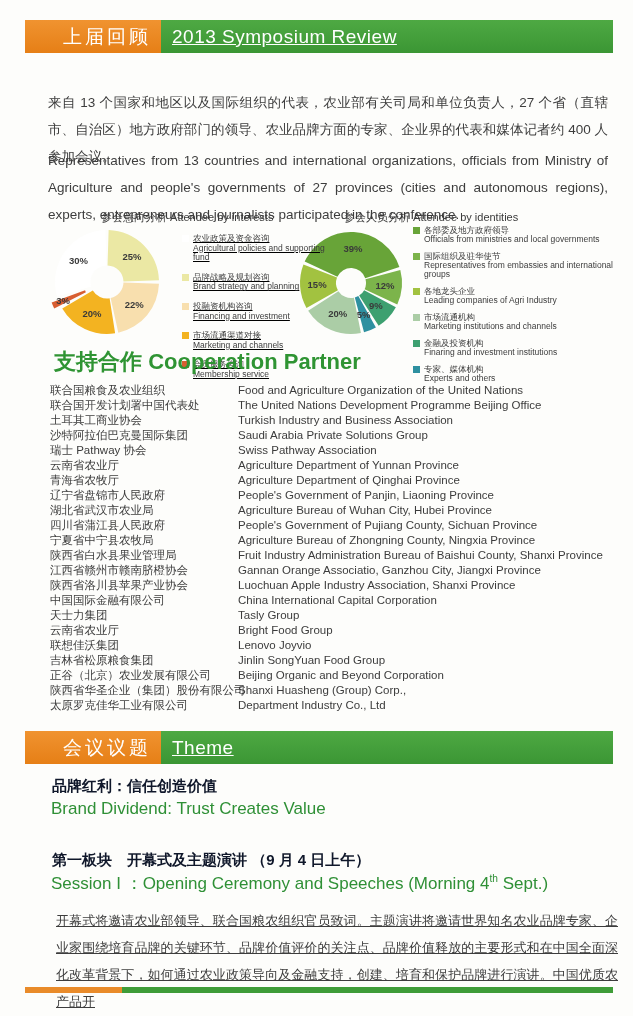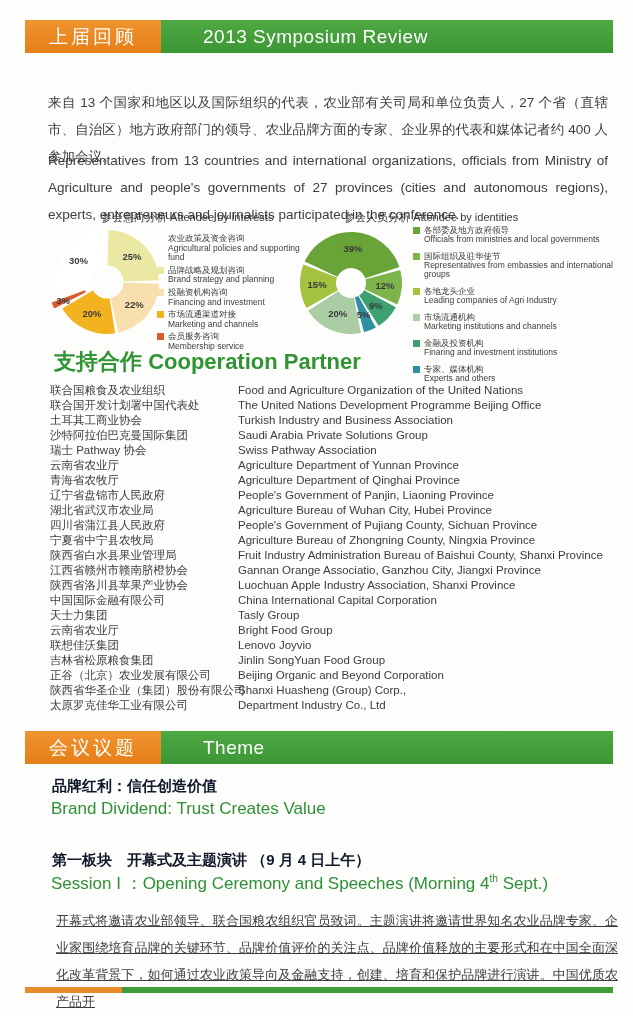--- a/index.html
+++ b/index.html
@@ -2,43 +2,43 @@
 <html><head>
 <meta charset="utf-8">
 <title>2013 Symposium Review</title>
 <style>
   html,body{margin:0;padding:0;background:#e9e9e9;}
   .page{position:relative;width:633px;height:1016px;background:#fdfdfb;
         font-family:"Liberation Sans","DejaVu Sans",sans-serif;overflow:hidden;margin:0 auto;}
 
   
   .banner{position:absolute;left:25px;width:588px;height:33px;display:flex;}
-  .banner .tag{width:136px;background:linear-gradient(180deg,#f09330,#e67f16);color:#fff;
-               font-size:19px;display:flex;align-items:center;justify-content:center;letter-spacing:3px;}
+  .banner .tag{width:108px;background:linear-gradient(180deg,#f09330,#e67f16);color:#fff;
+               font-size:19px;display:flex;align-items:center;justify-content:center;letter-spacing:3px;padding-left:28px;}
   .banner .btitle{flex:1;background:linear-gradient(180deg,#4ea943,#3b9634);color:#fff;
-               font-size:19px;display:flex;align-items:center;padding-left:42px;letter-spacing:.5px;}
+               font-size:19px;display:flex;align-items:center;padding-left:11px;letter-spacing:.5px;text-decoration:underline;}
   #banner-review{top:20px;}
   #banner-theme{top:731px;}
 
   
   .intro{position:absolute;left:48px;width:560px;margin:0;color:#3d3d3d;
          font-size:13.5px;line-height:27px;text-align:justify;}
   #intro-zh{top:89px;}
   #intro-en{top:147px;}
 
   
   .ctitle{position:absolute;font-size:11px;color:#3a3a3a;white-space:nowrap;}
   #ctitle-1{left:101px;top:210px;}
   #ctitle-2{left:344px;top:210px;}
   #donut-svg{position:absolute;left:0;top:205px;}
   .pct{font-size:9.5px;font-weight:bold;fill:#3a3a3a;text-anchor:middle;
        font-family:"Liberation Sans",sans-serif;}
 
   .legend{position:absolute;display:flex;flex-direction:column;}
-  #legend-interests{left:157px;top:234px;width:160px;gap:3px;}
+  #legend-interests{left:182px;top:234px;width:160px;gap:10px;text-decoration:underline;}
   #legend-identities{left:413px;top:226px;width:200px;gap:8px;}
   .legend-item{display:flex;}
   .legend-sq{width:7px;height:7px;margin:1px 4px 0 0;flex:none;}
   .legend-txt{font-size:8.5px;line-height:9.6px;color:#3c3c3c;}
   #legend-identities .legend-txt{line-height:9px;}
 
   
   .sec-title{position:absolute;left:50px;top:343px;margin:4px;color:#2f9433;font-size:22px;
              font-weight:bold;white-space:nowrap;}
   #partner-list{position:absolute;left:50px;top:383px;right:18px;}

